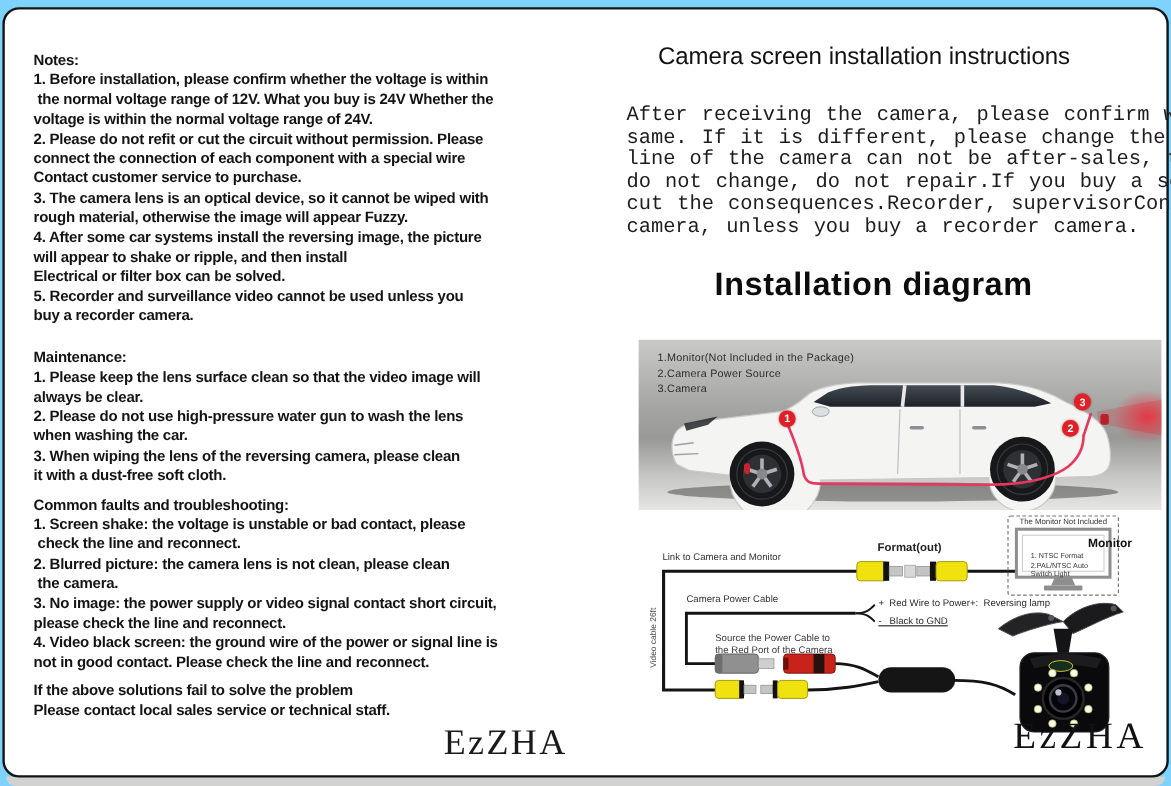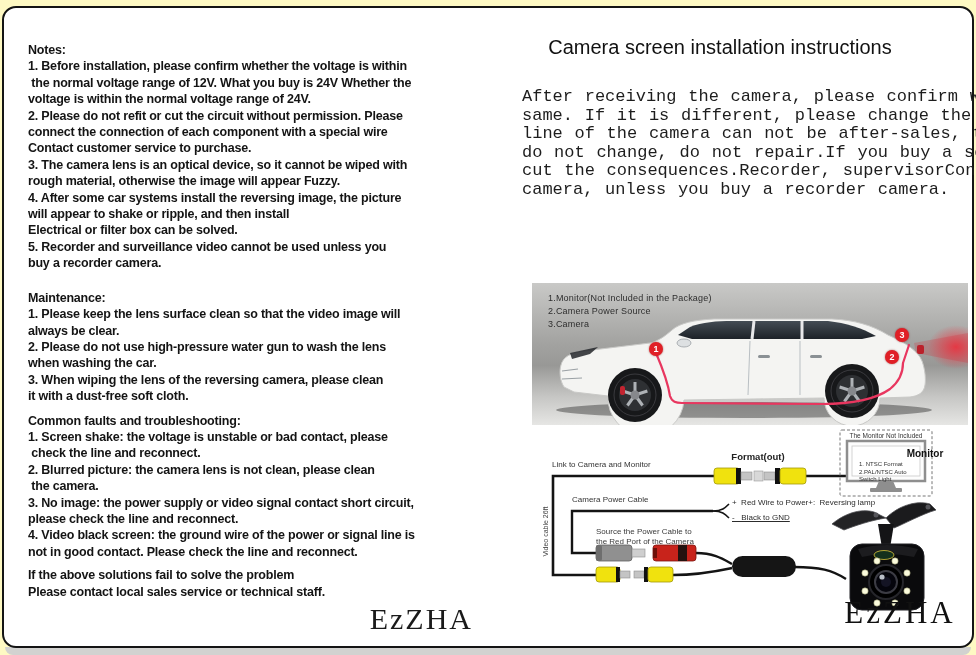--- a/index.html
+++ b/index.html
@@ -1,16 +1,16 @@
 <!DOCTYPE html>
 <html><head>
 <meta charset="utf-8">
 <style>
   html,body{margin:0;padding:0;background:#ffffff;}
-  .page{position:relative;width:976px;height:655px;background:#fef9c3;overflow:hidden;
+  .page{position:relative;width:976px;height:655px;background:#7dd3fc;overflow:hidden;
         font-family:"Liberation Sans",sans-serif;color:#161616;}
   .edge-shadow{position:absolute;left:5px;right:5px;bottom:0;height:8px;background:#d2d2d0;border-radius:0 0 12px 12px;}
   .sheet-border{position:absolute;left:2px;top:6px;right:2px;bottom:7px;border:2px solid #141414;border-radius:14px;background:#ffffff;pointer-events:none;}
 
   
   .col-left{position:absolute;left:28px;top:42px;width:452px;}
   .tblock{white-space:pre;font-weight:bold;font-size:12.5px;line-height:16.4px;letter-spacing:-0.2px;color:#141414;}
   .tblock.notes{margin-bottom:18px;}
   .tblock.maint{margin-bottom:8px;}
   .tblock.faults{margin-bottom:7px;}
@@ -93,20 +93,21 @@
     <div class="logo-left">EzZHA</div>
   </div>
 
   <div class="right-title">Camera screen installation instructions</div>
   <div class="intro">After receiving the camera, please confirm whether the connector is the
 same. If it is different, please change the whole setCut the line, cut the
 line of the camera can not be after-sales, the consequences, do not return,
 do not change, do not repair.If you buy a screen, screen line can not be cut,
 cut the consequences.Recorder, supervisorControl video can not use this
 camera, unless you buy a recorder camera.</div>
+  <div class="diagram-title">Installation diagram</div>
 
   <div class="car-figure">
     <svg width="436" height="142" viewBox="0 0 436 142">
       <defs>
         <linearGradient id="bgGrad" x1="0" y1="0" x2="0" y2="1">
           <stop offset="0" stop-color="#c9c9c7"></stop>
             <stop offset="0.42" stop-color="#a3a3a1"></stop>
           <stop offset="0.58" stop-color="#989896"></stop>
             <stop offset="0.8" stop-color="#c6c6c4"></stop>
           <stop offset="1" stop-color="#e6e6e4"></stop>

